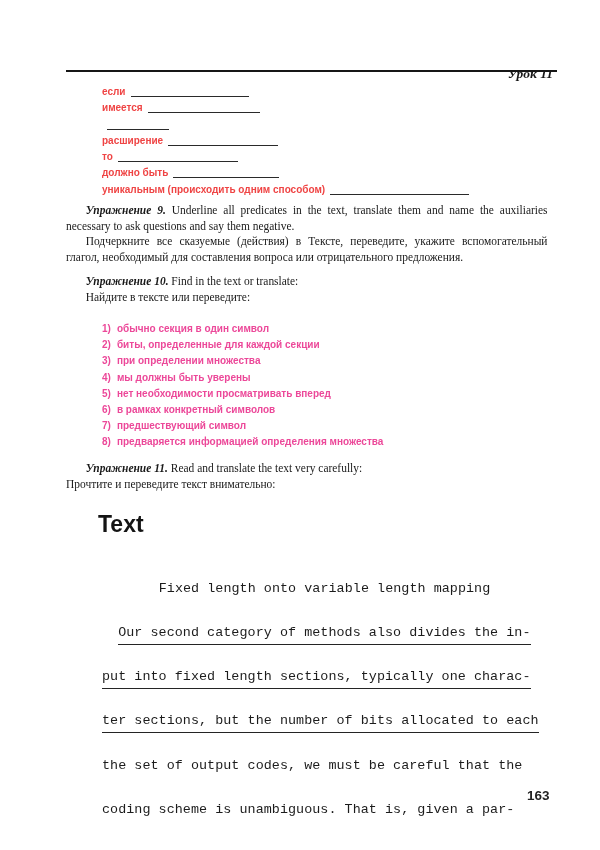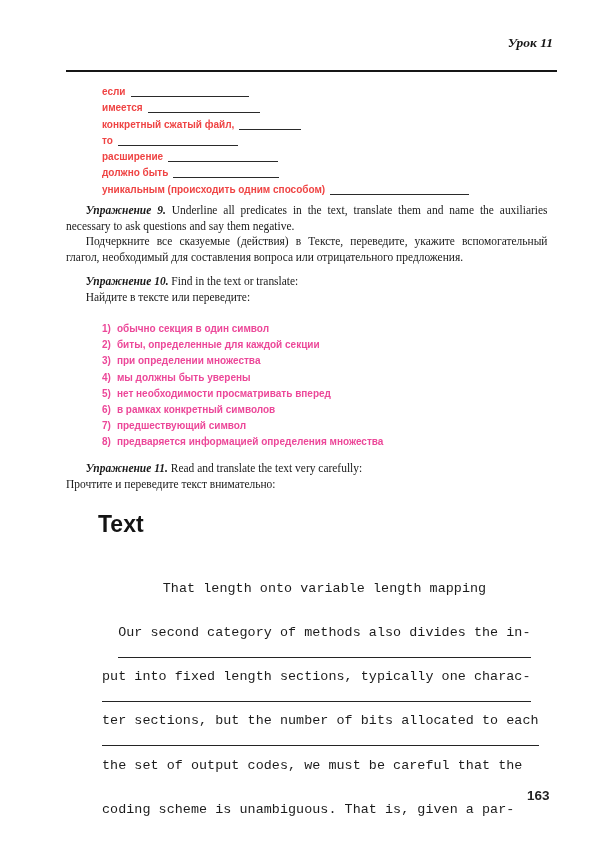--- a/index.html
+++ b/index.html
@@ -3,21 +3,21 @@
 <meta charset="utf-8">
 <style>
   html,body{margin:0;padding:0;}
   body{
     width:600px;height:850px;position:relative;background:#ffffff;
     color:#1b1b1b;font-family:"Liberation Serif",serif;overflow:hidden;
   }
   .abs{position:absolute;}
 
   
-  .lesson{top:35px;right:47px;font:italic 700 13.5px "Liberation Serif",serif;color:#171717;}
+  .lesson{top:66px;right:47px;font:italic 700 13.5px "Liberation Serif",serif;color:#171717;}
   .rule{top:70px;left:66px;width:491px;height:2px;background:#161616;}
 
   
   .fillins{top:84px;left:102px;font-family:"Liberation Sans",sans-serif;
            font-weight:700;font-size:10px;line-height:16.3px;color:#ef4444;white-space:nowrap;}
   .blank{display:inline-block;border-bottom:1.6px solid #2a2a2a;height:11px;
          margin-left:5px;vertical-align:-2px;}
   .b0{width:118px}.b1{width:112px}.b2{width:62px}.b3{width:120px}
   .b4{width:110px}.b5{width:106px}.b6{width:139px}
 
@@ -36,37 +36,37 @@
   .list{top:321px;left:102px;font-family:"Liberation Sans",sans-serif;
         font-weight:700;font-size:10px;line-height:16.2px;color:#ec4899;white-space:nowrap;}
   .ln{display:inline-block;margin-right:6px;}
 
   
   .theading{top:513px;left:86px;font-family:"Liberation Sans",sans-serif;
             font-weight:700;font-size:23px;line-height:1;color:#141414;margin-left:12px;}
   .mono{top:552px;left:102px;width:445px;font-family:"Liberation Mono",monospace;
         font-size:13.4px;letter-spacing:0.05px;line-height:14.75px;color:#1c1c1c;white-space:pre;}
   .mtitle{text-align:center;}
-  .mu{border-bottom:1.4px solid #242424;padding-bottom:17px;}
+  .mu{border-bottom:1.4px solid #242424;padding-bottom:4px;}
 
   .pagenum{top:742px;left:527px;font-family:"Liberation Sans",sans-serif;
            font-weight:700;font-size:13.5px;color:#222222;margin-top:46px;}
 </style>
 </head>
 <body>
 
 <div class="abs lesson">Урок 11</div>
 <div class="abs rule"></div>
 
 <div class="abs fillins">
   <div><span>если</span><span class="blank b0"></span></div>
   <div><span>имеется</span><span class="blank b1"></span></div>
-  <div><span>конкретный сжатый файл,</span><span class="blank b2"></span></div>
+  <div><span class="blank b2"></span></div>
+  <div><span>расширение</span><span class="blank b4"></span></div>
   <div><span>то</span><span class="blank b3"></span></div>
-  <div><span>расширение</span><span class="blank b4"></span></div>
   <div><span>должно быть</span><span class="blank b5"></span></div>
   <div><span>уникальным (происходить одним способом)</span><span class="blank b6"></span></div>
 </div>
 
 <div class="abs serifblock ex9">
   <div class="jl ind"><span class="ext">Упражнение 9.</span> <span>Underline all predicates in the text, translate them and name the auxiliaries</span></div>
   <div class="pl">necessary to ask questions and say them negative.</div>
   <div class="jl ind">Подчеркните все сказуемые (действия) в Тексте, переведите, укажите вспомогательный</div>
   <div class="pl">глагол, необходимый для составления вопроса или отрицательного предложения.</div>
 </div>
@@ -88,21 +88,21 @@
 </div>
 
 <div class="abs serifblock ex11">
   <div class="pl ind"><span class="ext">Упражнение 11.</span> <span>Read and translate the text very carefully:</span></div>
   <div class="pl">Прочтите и переведите текст внимательно:</div>
 </div>
 
 <div class="abs theading">Text</div>
 
 <div class="abs mono">
-  <div class="mtitle">That length onto variable length mapping</div>
+  <div class="mtitle">Fixed length onto variable length mapping</div>
   <div><span>  </span><span class="mu">Our second category of methods also divides the in-</span><span></span></div>
   <div><span></span><span class="mu">put into fixed length sections, typically one charac-</span><span></span></div>
   <div><span></span><span class="mu">ter sections, but the number of bits allocated to each</span><span></span></div>
   <div><span class="mu"></span><span>the set of output codes, we must be careful that the</span></div>
   <div><span class="mu"></span><span>coding scheme is unambiguous. That is, given a par-</span></div>
   
   
   
   
   

